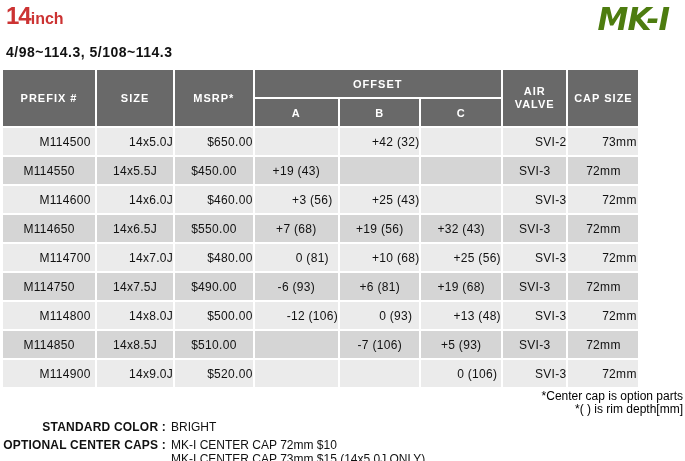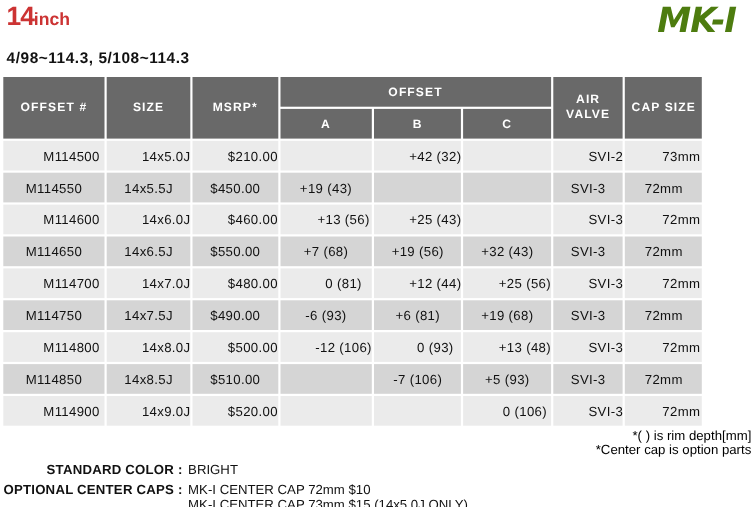--- a/index.html
+++ b/index.html
@@ -79,80 +79,80 @@
         <col style="width:75px">
         <col style="width:62px">
       <col style="width:62px">
         <col style="width:61px">
         <col style="width:59px">
       <col style="width:62px">
         <col style="width:70px">
     </colgroup>
     <thead>
       <tr class="hrow">
-        <th rowspan="2">OFFSET #</th>
+        <th rowspan="2">PREFIX #</th>
         <th rowspan="2">SIZE</th>
         <th rowspan="2">MSRP*</th>
         <th colspan="3">OFFSET</th>
         <th rowspan="2" class="wrap">AIR VALVE</th>
         <th rowspan="2">CAP SIZE</th>
       </tr>
       <tr class="hrow">
         <th>A</th>
         <th>B</th>
         <th>C</th>
       </tr>
     </thead>
     <tbody id="spec-body">
         <tr class="row-light">
       <td>M114500</td>
       <td>14x5.0J</td>
-      <td>$210.00</td>
+      <td>$650.00</td>
       <td></td>
       <td>+42 (32)</td>
       <td></td>
       <td>SVI-2</td>
       <td>73mm</td>
     </tr>
         <tr class="row-dark">
       <td>M114550</td>
       <td>14x5.5J</td>
       <td>$450.00</td>
       <td>+19 (43)</td>
       <td></td>
       <td></td>
       <td>SVI-3</td>
       <td>72mm</td>
     </tr>
         <tr class="row-light">
       <td>M114600</td>
       <td>14x6.0J</td>
       <td>$460.00</td>
-      <td>+13 (56)</td>
+      <td>+3 (56)</td>
       <td>+25 (43)</td>
       <td></td>
       <td>SVI-3</td>
       <td>72mm</td>
     </tr>
         <tr class="row-dark">
       <td>M114650</td>
       <td>14x6.5J</td>
       <td>$550.00</td>
       <td>+7 (68)</td>
       <td>+19 (56)</td>
       <td>+32 (43)</td>
       <td>SVI-3</td>
       <td>72mm</td>
     </tr>
         <tr class="row-light">
       <td>M114700</td>
       <td>14x7.0J</td>
       <td>$480.00</td>
       <td>0 (81)</td>
-      <td>+12 (44)</td>
+      <td>+10 (68)</td>
       <td>+25 (56)</td>
       <td>SVI-3</td>
       <td>72mm</td>
     </tr>
         <tr class="row-dark">
       <td>M114750</td>
       <td>14x7.5J</td>
       <td>$490.00</td>
       <td>-6 (93)</td>
       <td>+6 (81)</td>
@@ -187,22 +187,22 @@
       <td></td>
       <td></td>
       <td>0 (106)</td>
       <td>SVI-3</td>
       <td>72mm</td>
     </tr>
       </tbody>
   </table>
 
   <div class="notes">
+    <div>*Center cap is option parts</div>
     <div>*( ) is rim depth[mm]</div>
-    <div>*Center cap is option parts</div>
   </div>
 
   <div class="footer">
     <div class="footer-row">
       <div class="footer-label">STANDARD COLOR :</div>
       <div class="footer-value">BRIGHT</div>
     </div>
     <div class="footer-row">
       <div class="footer-label">OPTIONAL CENTER CAPS :</div>
       <div class="footer-value">

